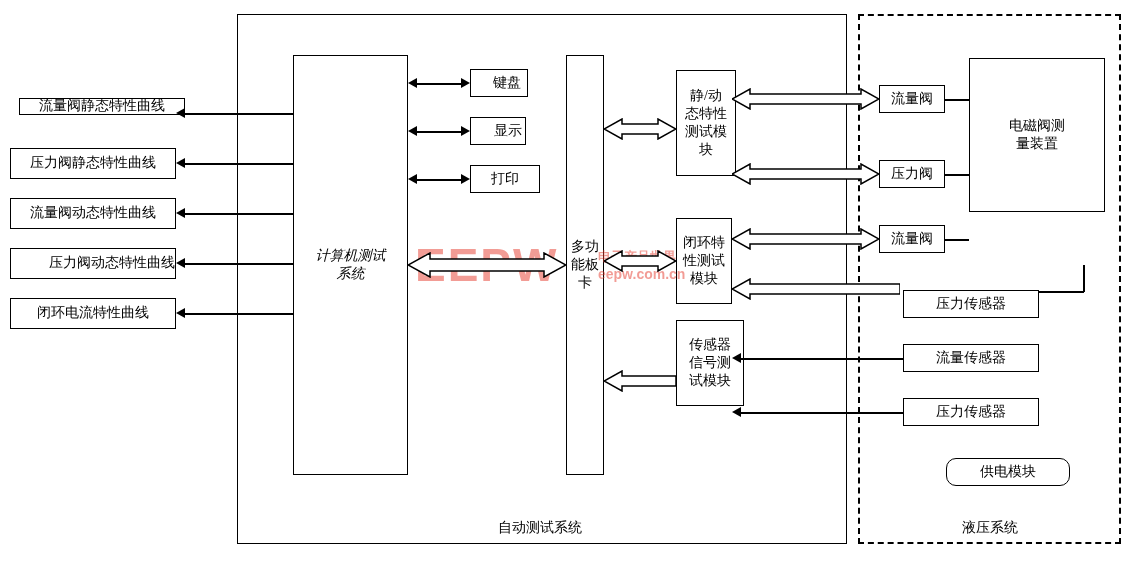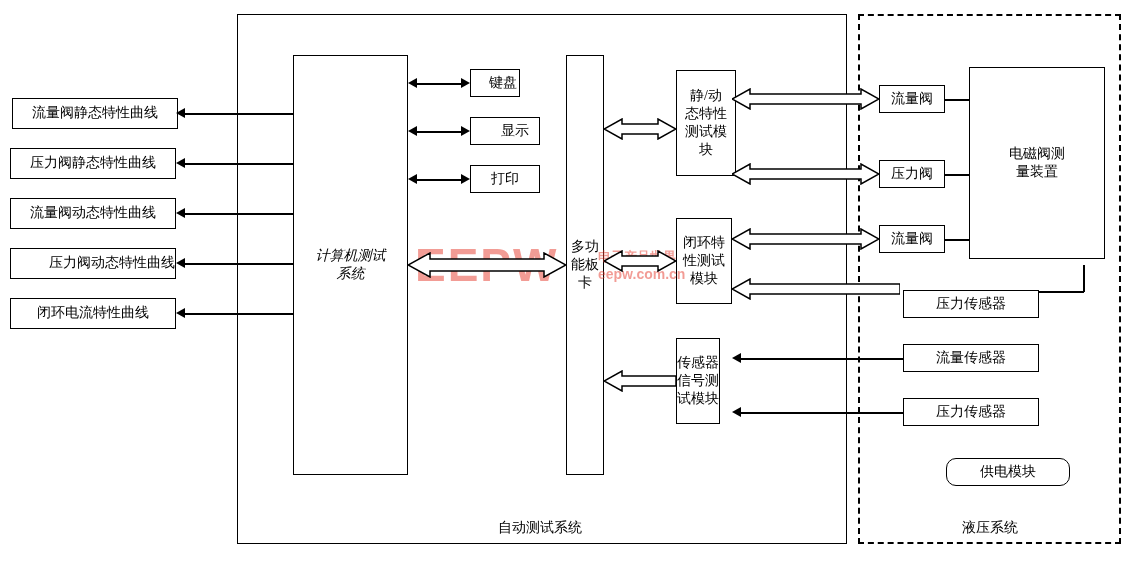--- a/index.html
+++ b/index.html
@@ -63,75 +63,75 @@
     font-weight: bold;
     pointer-events: none;
   }
 </style>
 </head>
 <body>
 
 <div class="container-solid" style="left:237px; top:14px; width:610px; height:530px;"></div>
 <div class="container-dashed" style="left:858px; top:14px; width:263px; height:530px;"></div>
 
-<div class="box" style="left:12px; top:98px; width:166px; height:31px;">
+<div class="box" style="left:19px; top:98px; width:166px; height:17px;">
     <span>流量阀静态特性曲线</span>
   </div>
 <div class="box" style="left:10px; top:148px; width:166px; height:31px;">
     <span>压力阀静态特性曲线</span>
   </div>
 <div class="box" style="left:10px; top:198px; width:166px; height:31px;">
     <span>流量阀动态特性曲线</span>
   </div>
 <div class="box" style="left:10px; top:248px; width:166px; height:31px;justify-content:flex-end;">
     <span>压力阀动态特性曲线</span>
   </div>
 <div class="box" style="left:10px; top:298px; width:166px; height:31px;">
     <span>闭环电流特性曲线</span>
   </div>
 
 <div class="box" style="left:293px; top:55px; width:115px; height:420px; white-space:pre-line;font-style:italic;"><span>计算机测试
 系统</span></div>
 
-<div class="box" style="left:470px; top:69px; width:50px; height:28px;padding-left:16px;">
+<div class="box" style="left:470px; top:69px; width:58px; height:28px;padding-left:16px;">
     <span>键盘</span>
   </div>
-<div class="box" style="left:470px; top:117px; width:70px; height:28px;padding-left:20px;">
+<div class="box" style="left:470px; top:117px; width:56px; height:28px;padding-left:20px;">
     <span>显示</span>
   </div>
 <div class="box" style="left:470px; top:165px; width:70px; height:28px;">
     <span>打印</span>
   </div>
 
 <div class="box" style="left:566px; top:55px; width:38px; height:420px; white-space:pre-line;"><span>多功
 能板
 卡</span></div>
 
 <div class="box" style="left:676px; top:70px; width:60px; height:106px; white-space:pre-line;"><span>静/动
 态特性
 测试模
 块</span></div>
 <div class="box" style="left:676px; top:218px; width:56px; height:86px; white-space:pre-line;"><span>闭环特
 性测试
 模块</span></div>
-<div class="box" style="left:676px; top:338px; width:44px; height:86px; white-space:pre-line;"><span>传感器
+<div class="box" style="left:676px; top:320px; width:68px; height:86px; white-space:pre-line;"><span>传感器
 信号测
 试模块</span></div>
 
 <div class="box" style="left:879px; top:85px; width:66px; height:28px;">
     <span>流量阀</span>
   </div>
 <div class="box" style="left:879px; top:160px; width:66px; height:28px;">
     <span>压力阀</span>
   </div>
 <div class="box" style="left:879px; top:225px; width:66px; height:28px;">
     <span>流量阀</span>
   </div>
 
-<div class="box" style="left:969px; top:67px; width:136px; height:192px; white-space:pre-line;"><span>电磁阀测
+<div class="box" style="left:969px; top:58px; width:136px; height:154px; white-space:pre-line;"><span>电磁阀测
 量装置</span></div>
 
 <div class="box" style="left:903px; top:290px; width:136px; height:28px;">
     <span>压力传感器</span>
   </div>
 <div class="box" style="left:903px; top:344px; width:136px; height:28px;">
     <span>流量传感器</span>
   </div>
 <div class="box" style="left:903px; top:398px; width:136px; height:28px;">
     <span>压力传感器</span>

